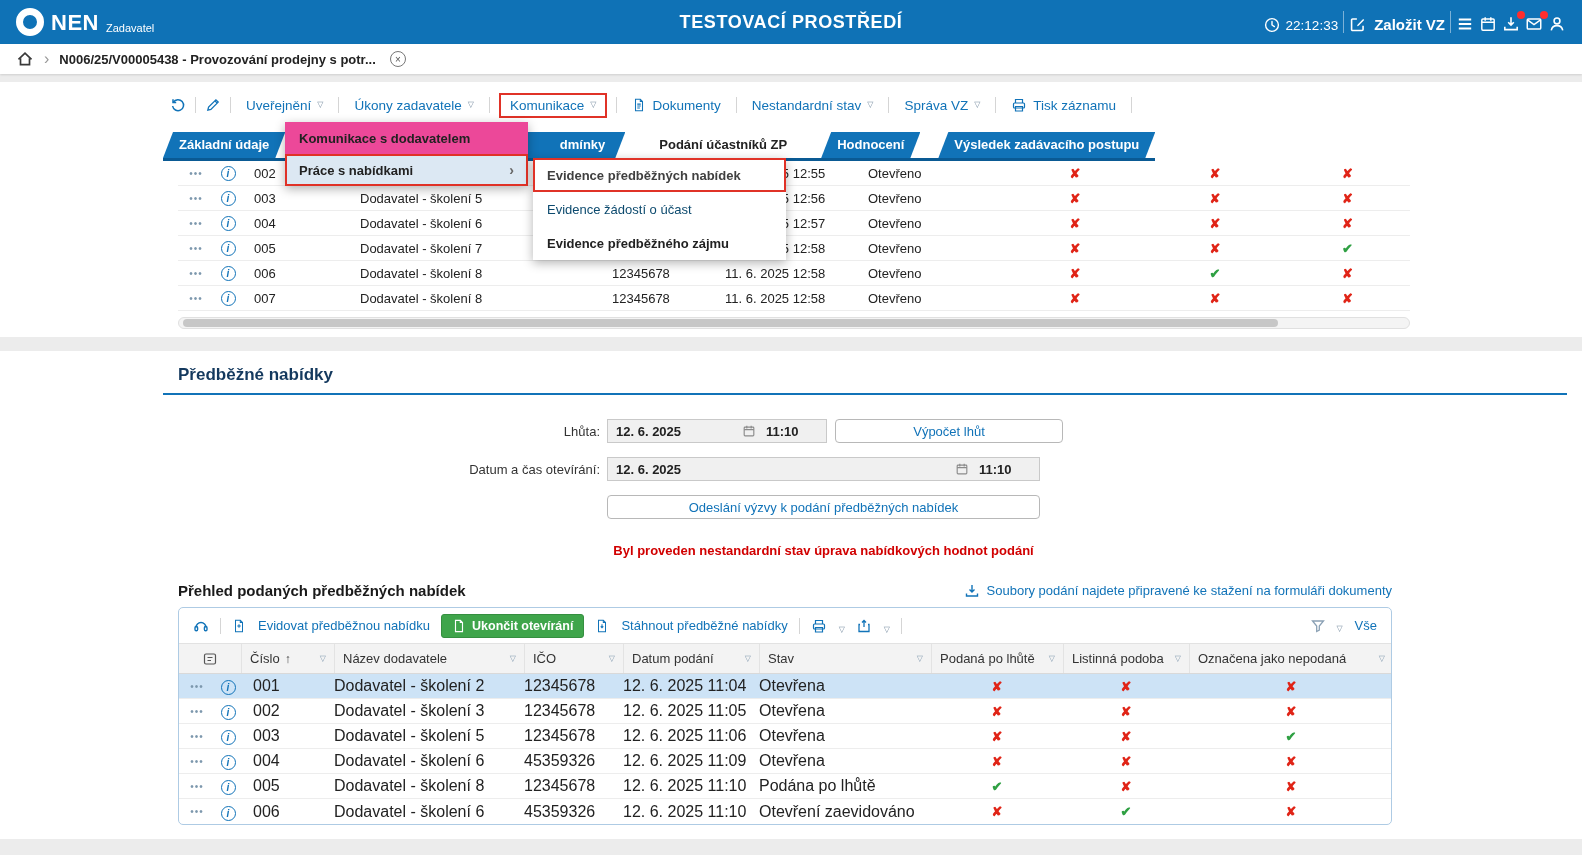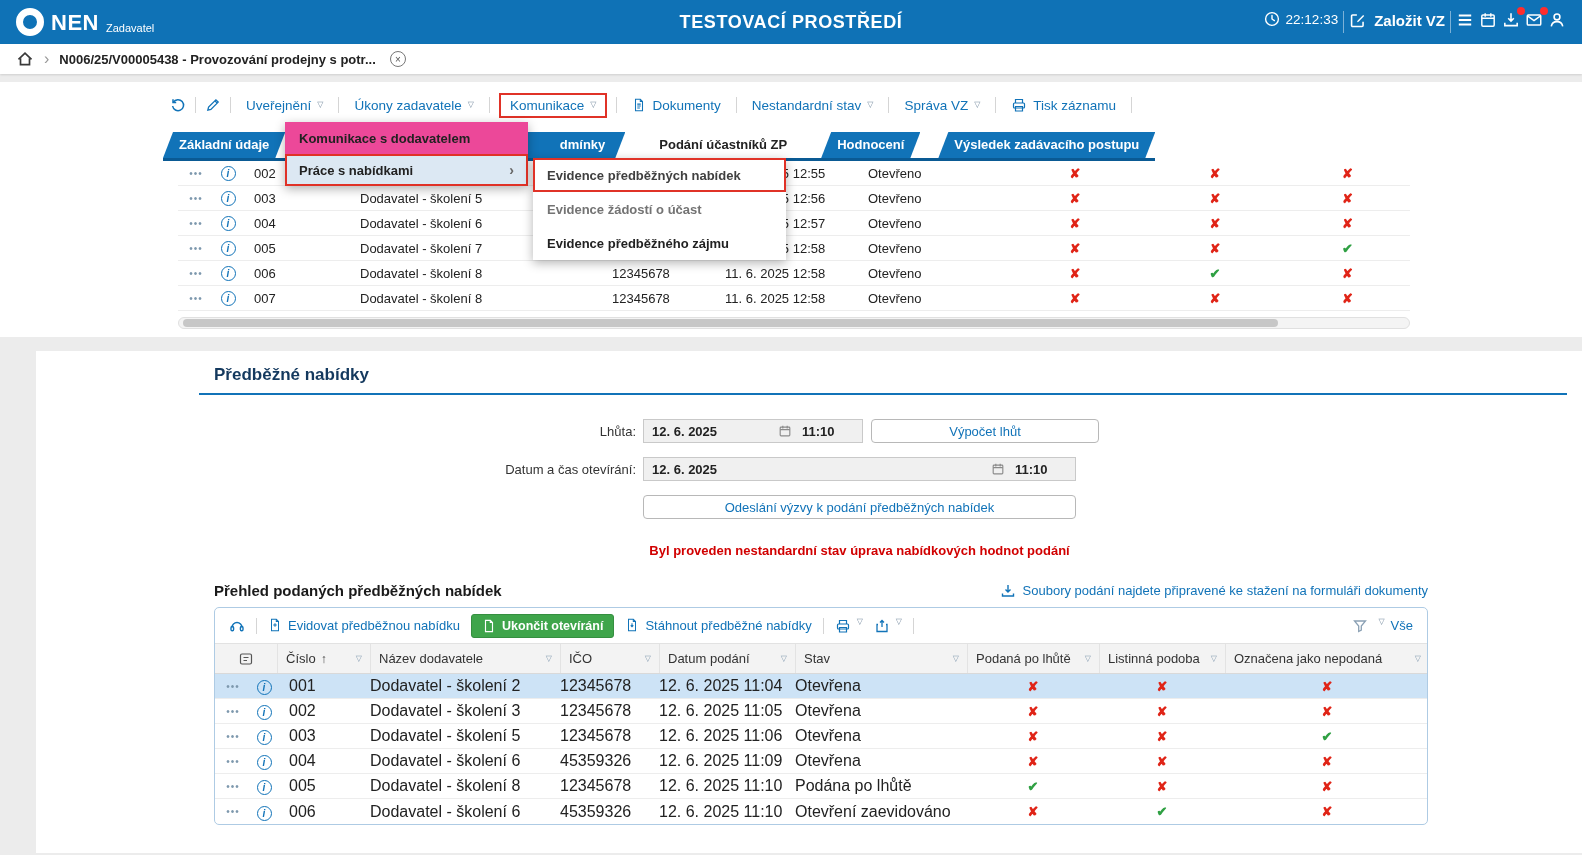--- a/index.html
+++ b/index.html
@@ -15,21 +15,21 @@
 
   
   .topbar{height:44px;background:var(--topbar);display:flex;align-items:center;
           padding:0 16px;color:#fff;position:relative;}
   .brand{display:flex;align-items:flex-end;gap:7px;cursor:pointer;}
   .logo-ring{width:28px;height:28px;border:7px solid #fff;border-radius:50%;align-self:center;}
   .brand-name{font-size:22px;font-weight:bold;letter-spacing:.5px;line-height:26px;}
   .brand-sub{font-size:11px;padding-bottom:2px;}
   .env-title{position:absolute;left:0;right:0;text-align:center;font-size:18px;
              font-weight:bold;letter-spacing:.6px;pointer-events:none;}
-  .top-right{margin-left:auto;display:flex;align-items:flex-start;gap:5px;z-index:2;}
+  .top-right{margin-left:auto;display:flex;align-items:flex-end;gap:5px;z-index:2;}
   .sep-v{width:1px;height:22px;background:rgba(255,255,255,.45);}
   .time-group{display:flex;align-items:center;gap:6px;font-size:13.5px;}
   .create-vz{display:flex;align-items:center;gap:7px;font-size:15px;font-weight:bold;cursor:pointer;}
   .icon-badge-wrap{position:relative;display:inline-flex;cursor:pointer;}
   .badge{position:absolute;top:-4px;right:-5px;width:8px;height:8px;border-radius:50%;
          background:#ff2d2d;}
 
   
   .crumbbar{height:30px;background:#fff;display:flex;align-items:center;gap:10px;
             padding:0 16px;box-shadow:0 1px 2px rgba(0,0,0,.12);position:relative;z-index:5;}
@@ -71,21 +71,21 @@
               color:var(--accent);font-size:10px;font-style:italic;font-weight:bold;
               display:inline-flex;align-items:center;justify-content:center;cursor:pointer;}
   .c-num{padding-left:12px;}
   .mk{justify-self:center;font-weight:bold;font-size:13px;}
   .mk.no{color:var(--red);} .mk.yes{color:var(--green);}
   .hscroll{margin:6px 0 0 178px;width:1232px;height:12px;background:#f4f4f4;
            border:1px solid #e0e0e0;border-radius:7px;cursor:pointer;}
   .hthumb{width:89%;height:8px;margin:1px 0 0 4px;background:#c7c7c7;border-radius:5px;cursor:grab;}
 
   
-  .panel2{background:#fff;margin-top:14px;padding:12px 0 28px 0;margin-left:36px;}
+  .panel2{background:#fff;margin-top:14px;padding:12px 0 14px 0;}
   .h2-wrap{margin:0 15px 0 163px;border-bottom:2px solid var(--accent);padding:2px 0 8px 15px;}
   .h2-wrap h2{margin:0;font-size:17px;color:#14395e;}
   .form-area{margin-top:24px;}
   .form-row{display:flex;align-items:center;margin-bottom:14px;}
   .form-label{width:600px;text-align:right;font-size:13px;color:#333;padding-right:0;}
   .field{margin-left:7px;height:24px;background:#f0f0f0;border:1px solid #c9c9c9;
          display:flex;align-items:center;padding:0 8px;font-size:13px;font-weight:600;color:#222;
          cursor:text;}
   .field .fdate{flex:1;}
   .field .ftime{width:52px;text-align:left;margin-left:10px;}
@@ -100,21 +100,21 @@
            font-size:13px;margin-top:24px;}
   .subhead-row{margin:24px 178px 8px 178px;width:1214px;display:flex;align-items:center;
                justify-content:space-between;}
   .subhead{font-size:15px;font-weight:bold;color:#1a1a1a;}
   .dl-note{display:flex;align-items:center;gap:7px;color:var(--accent);font-size:13px;cursor:pointer;}
 
   .tframe{margin-left:178px;width:1214px;border:1px solid #aecbe4;border-radius:5px;
           overflow:hidden;background:#fff;}
   .toolbar2{height:36px;display:flex;align-items:center;gap:11px;padding:0 14px;
             color:var(--accent);font-size:13px;border-bottom:1px solid #e2e2e2;}
-  .tb2-item{display:flex;align-items:flex-start;gap:6px;cursor:pointer;white-space:nowrap;}
+  .tb2-item{display:flex;align-items:flex-end;gap:12px;cursor:pointer;white-space:nowrap;}
   .btn-green{display:flex;align-items:center;gap:6px;background:var(--button-green);
              border:1px solid #358f40;color:#fff;font-weight:bold;font-size:12.5px;
              padding:4px 10px;border-radius:3px;cursor:pointer;}
   .tb2-right{margin-left:auto;display:flex;align-items:center;gap:10px;}
   .thead{height:30px;background:#f3f3f3;border-bottom:1px solid #d9d9d9;font-size:13px;color:#333;}
   .hc{display:flex;align-items:center;height:100%;padding:0 8px;border-left:1px solid #e3e3e3;
       cursor:pointer;white-space:nowrap;}
   .hc-first{grid-column:span 2;border-left:none;justify-content:center;color:#555;}
   .sort{margin-left:5px;font-size:12px;color:#444;font-weight:bold;}
   .hcaret{margin-left:auto;font-size:8px;color:#8aa0b4;padding-left:6px;}
@@ -555,15 +555,15 @@
 
 <div style="position:absolute;left:285px;top:122px;width:243px;background:#ec4899;box-shadow:0 3px 10px rgba(0,0,0,.3);z-index:50;">
   <div style="height:32px;display:flex;align-items:center;padding:0 14px;font-size:13px;font-weight:600;color:#222;cursor:pointer;">Komunikace s dodavatelem</div>
   <div style="height:32px;display:flex;align-items:center;justify-content:space-between;padding:0 12px;font-size:13px;font-weight:600;color:#222;background:#dce8f3;border:2px solid var(--highlight-red);cursor:pointer;">
     <span>Práce s nabídkami</span>
     <span style="color:#666;font-size:14px;">›</span>
   </div>
 </div>
 <div style="position:absolute;left:533px;top:158px;width:253px;background:#fff;box-shadow:0 3px 10px rgba(0,0,0,.3);z-index:51;">
   <div style="height:34px;display:flex;align-items:center;padding:0 12px;font-size:13px;font-weight:700;color:#404040;border:2px solid var(--highlight-red);cursor:pointer;">Evidence předběžných nabídek</div>
-  <div style="height:34px;display:flex;align-items:center;padding:0 14px;font-size:13px;font-weight:700;color:#737373;cursor:pointer;">Evidence žádostí o účast</div>
+  <div style="height:34px;display:flex;align-items:center;padding:0 14px;font-size:13px;font-weight:400;color:#0c4a6e;cursor:pointer;">Evidence žádostí o účast</div>
   <div style="height:34px;display:flex;align-items:center;padding:0 14px;font-size:13px;font-weight:600;color:#222;cursor:pointer;">Evidence předběžného zájmu</div>
 </div>
 
 </body></html>

